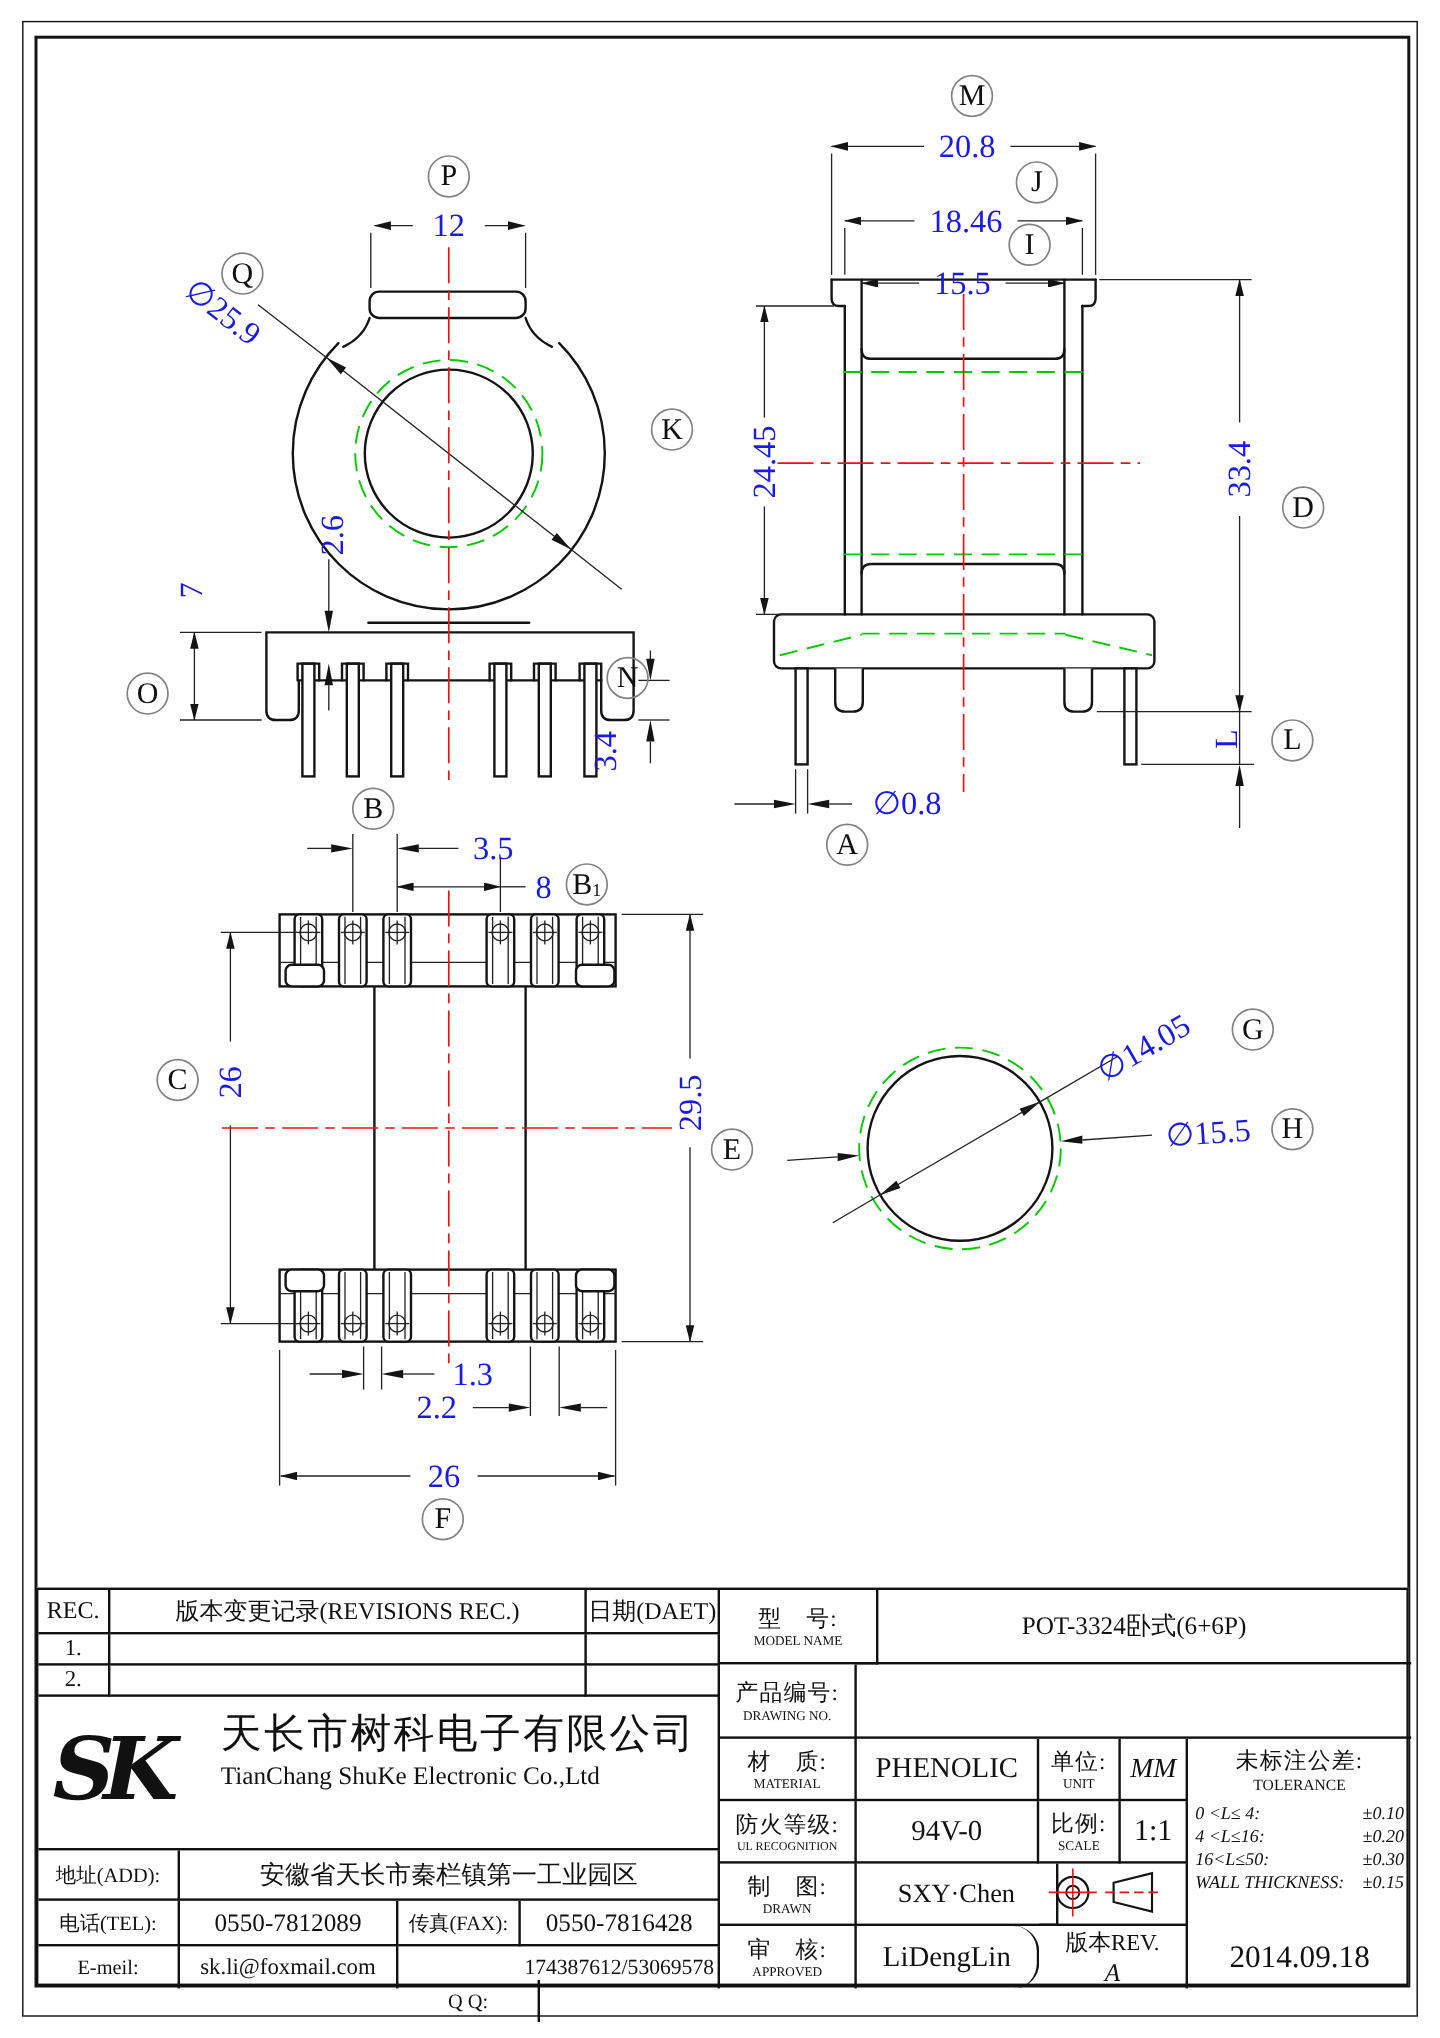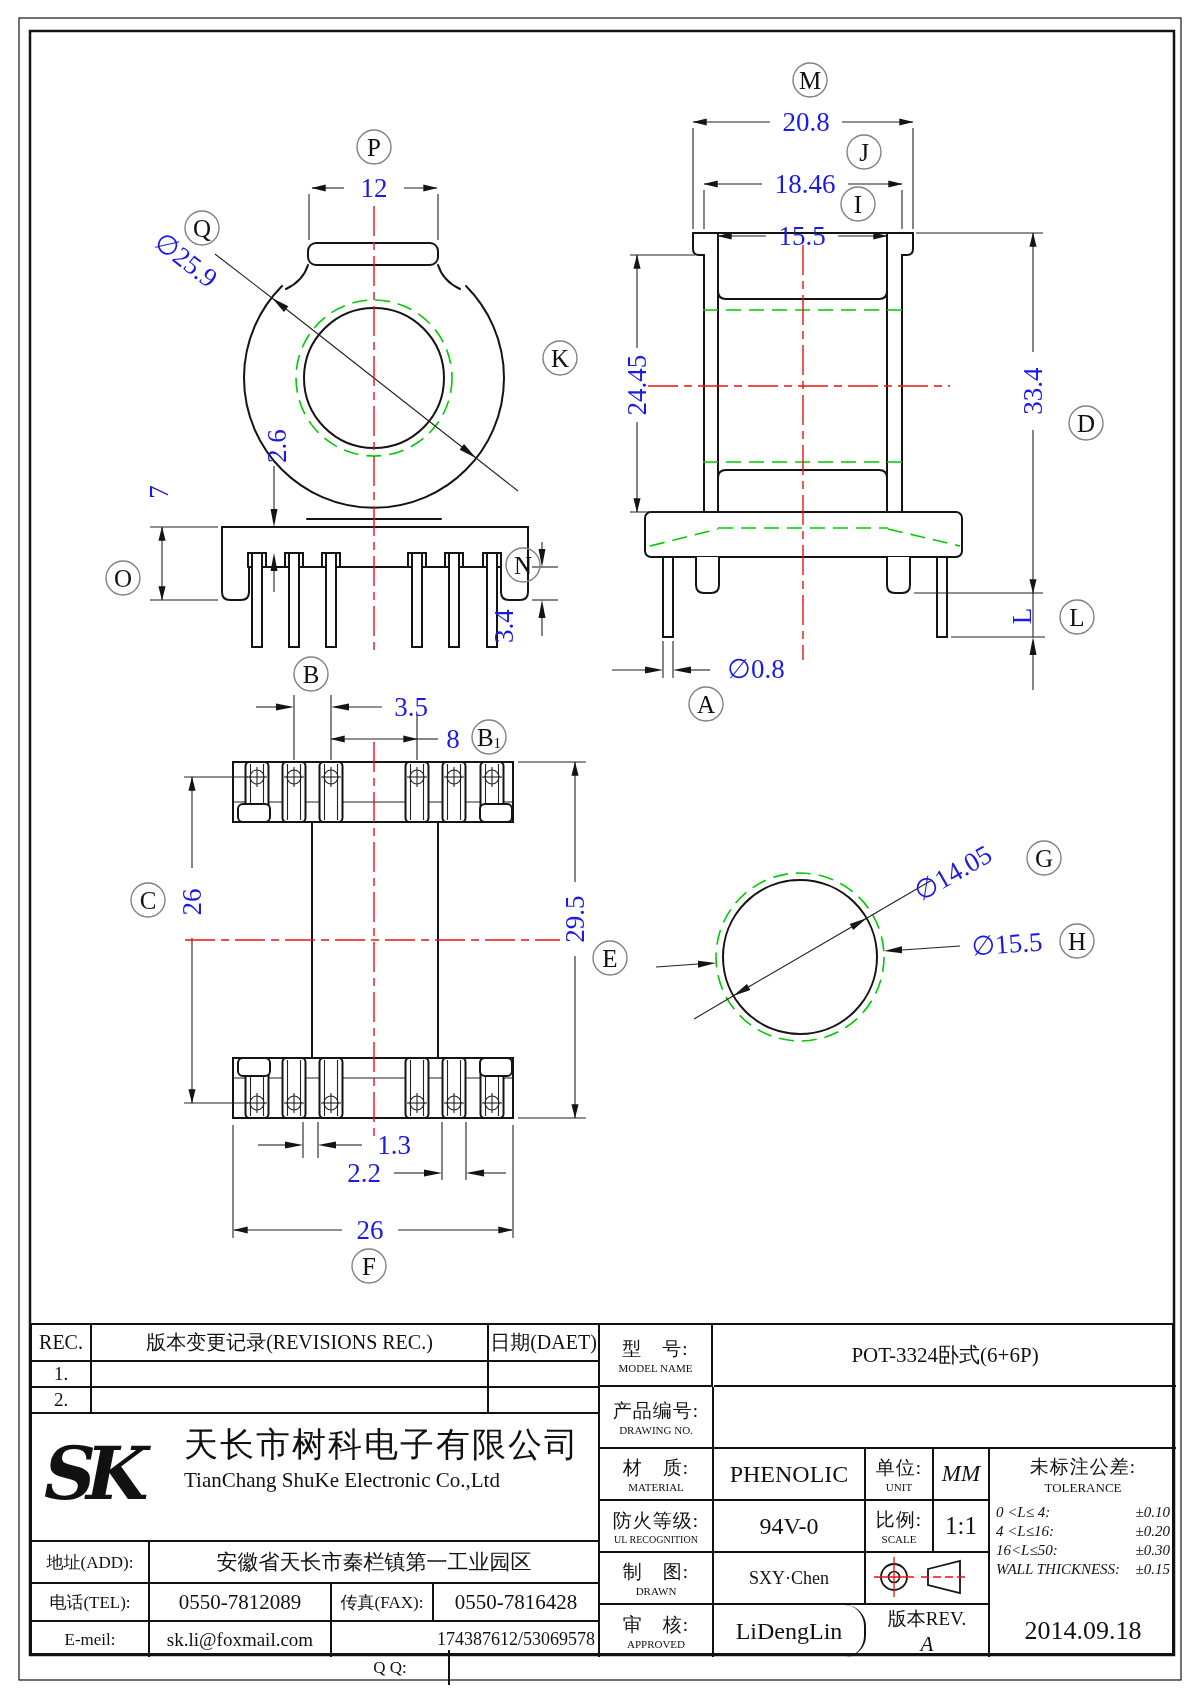--- a/index.html
+++ b/index.html
@@ -407,21 +407,21 @@
   <div class="cell br bb cc val" style="left:118px;top:217px;width:450px;height:42px;">安徽省天长市秦栏镇第一工业园区</div>
   <div class="cell br bb cc small" style="left:0;top:259px;width:118px;height:38px;">电话(TEL):</div>
   <div class="cell br bb cc val" style="left:118px;top:259px;width:182px;height:38px;">0550-7812089</div>
   <div class="cell br bb cc small" style="left:300px;top:259px;width:102px;height:38px;">传真(FAX):</div>
   <div class="cell br bb cc val" style="left:402px;top:259px;width:166px;height:38px;">0550-7816428</div>
   <div class="cell br cc small" style="left:0;top:297px;width:118px;height:35px;">E-meil:</div>
   <div class="cell br cc val" style="left:118px;top:297px;width:182px;height:35px;font-size:19px;">sk.li@foxmail.com</div>
   <div class="cell br cc small" style="left:300px;top:297px;width:118px;height:35px;margin-top:28px;">Q Q:</div>
   <div class="cell br cc val" style="left:402px;top:297px;width:166px;height:35px;font-size:18px;">174387612/53069578</div>
 
-  <div class="cell br bb stack" style="left:568px;top:0;width:113px;height:62px;">
+  <div class="cell br bb stack" style="left:568px;top:0;width:132px;height:62px;">
     <div class="cn">型　号:</div>
     <div class="en">MODEL NAME</div>
   </div>
   <div class="cell bb cc val" style="left:682px;top:0;width:462px;height:62px;">POT-3324卧式(6+6P)</div>
   <div class="cell br bb stack" style="left:568px;top:62px;width:114px;height:62px;">
     <div class="cn">产品编号:</div>
     <div class="en">DRAWING NO.</div>
   </div>
   <div class="cell bb cc val" style="left:682px;top:62px;width:462px;height:62px;"></div>
 
@@ -467,21 +467,21 @@
     <div class="tol-line">
           <span>WALL THICKNESS:</span>
           <span>±0.15</span>
         </div>
   </div>
 
   <div class="cell br bb stack" style="left:568px;top:228px;width:114px;height:52px;">
     <div class="cn">制　图:</div>
     <div class="en">DRAWN</div>
   </div>
-  <div class="cell br bb cc val" style="left:682px;top:228px;width:152px;height:52px;font-size:18px;">SXY·Chen</div>
+  <div class="cell br bb cc val" style="left:682px;top:228px;width:168px;height:52px;font-size:22px;">SXY·Chen</div>
   <div class="cell br bb cc" style="left:834px;top:228px;width:124px;height:52px;">
     <svg width="110" height="48" viewBox="0 0 110 48">
       <circle cx="28" cy="24" r="13" fill="none" stroke="#141414" stroke-width="1.8"></circle>
       <circle cx="28" cy="24" r="5.5" fill="none" stroke="#141414" stroke-width="1.6"></circle>
       <line x1="8" y1="24" x2="48" y2="24" stroke="#ee1111" stroke-width="1.3"></line>
       <line x1="28" y1="4" x2="28" y2="44" stroke="#ee1111" stroke-width="1.3"></line>
       <polygon points="62,16 94,8 94,40 62,32" fill="none" stroke="#141414" stroke-width="1.8"></polygon>
       <line x1="55" y1="24" x2="102" y2="24" stroke="#ee1111" stroke-width="1.3" stroke-dasharray="8 4"></line>
     </svg>
   </div>

